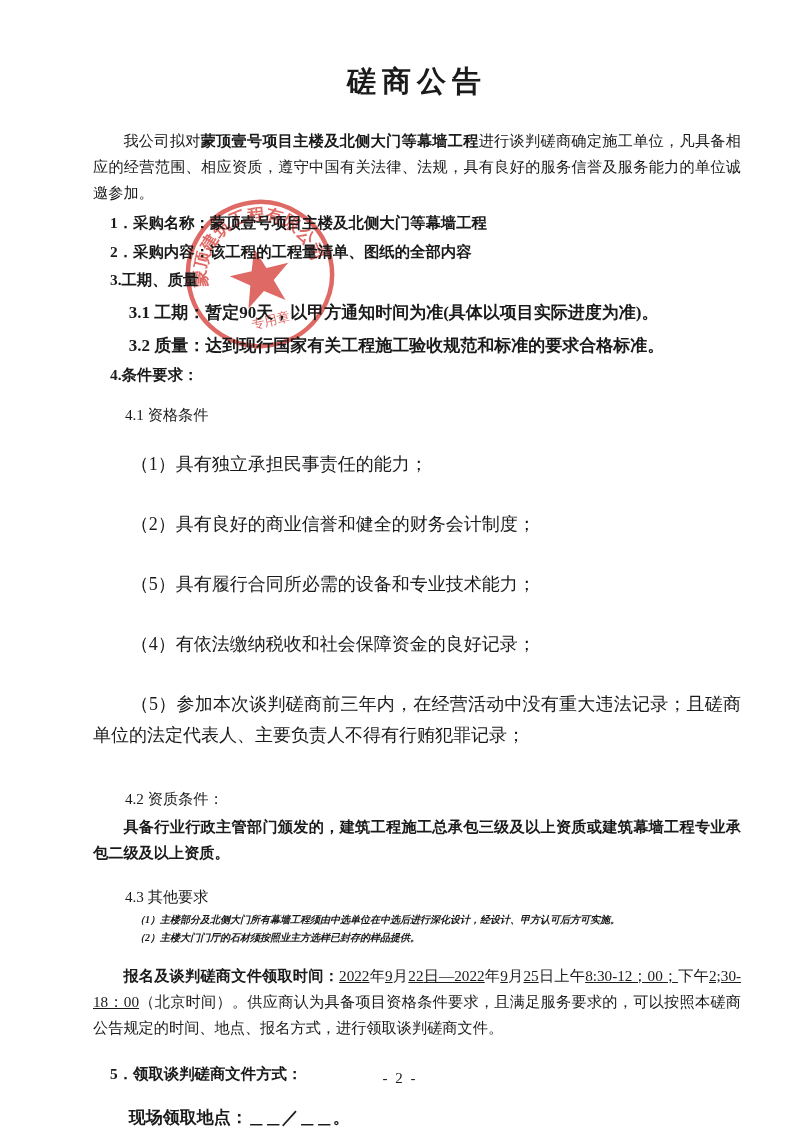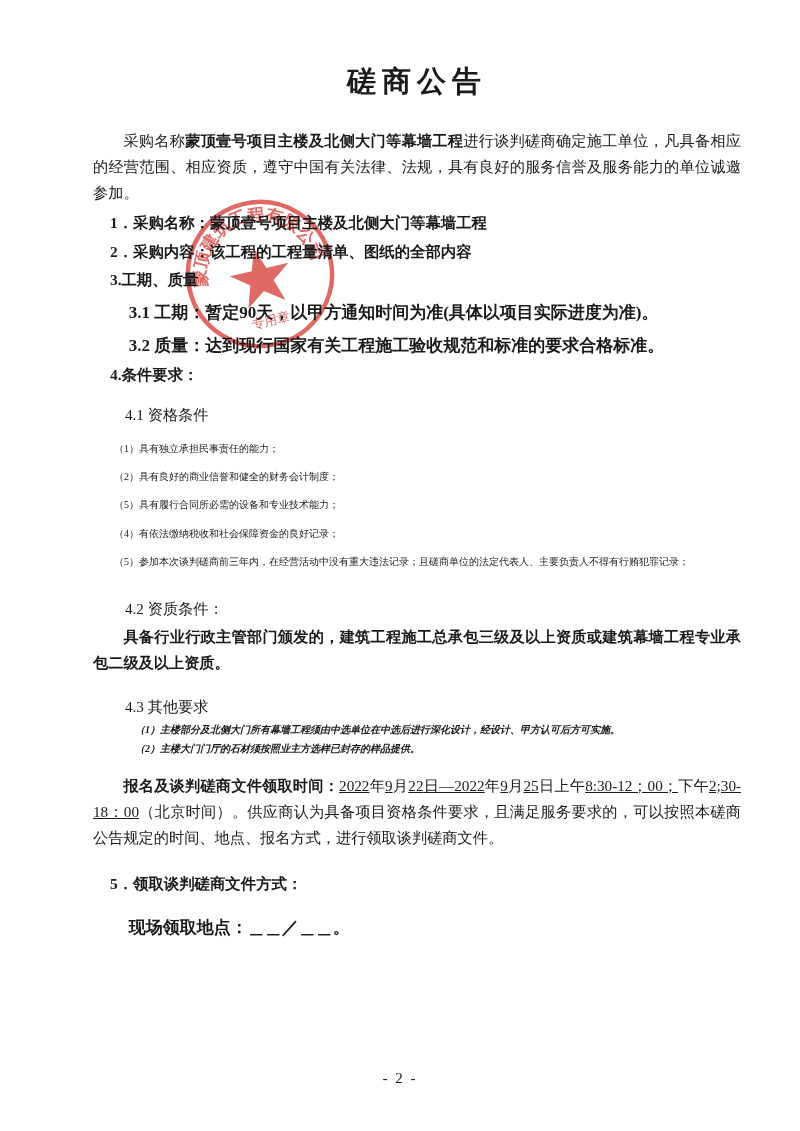--- a/index.html
+++ b/index.html
@@ -56,22 +56,22 @@
     margin: 4px 0 2px 0;
     text-indent: 2.1em;
   }
   .lv2n {
     font-size: 15.2px;
     margin: 2px 0 2px 0;
     text-indent: 2.1em;
     font-weight: normal;
   }
   .item {
-    font-size: 10px;
-    margin: 1px 0;
+    font-size: 18px;
+    margin: 10px 0;
     text-indent: 2.1em;
   }
   .blk-b {
     font-weight: bold;
     font-size: 15.2px;
     line-height: 1.72;
     margin: 2px 0;
     text-align: justify;
     text-indent: 2em;
   }
@@ -124,21 +124,21 @@
       </text>
       <polygon points="76,50 83.6,71.5 106,71.5 88,85 95,107 76,93.5 57,107 64,85 46,71.5 68.4,71.5" fill="#d4302a"></polygon>
       <text x="76" y="128" text-anchor="middle" font-family="Liberation Serif, serif" font-size="13" fill="#d4302a">专用章</text>
     </svg>
   </div>
 
   <div class="content">
 
     <h1 class="doc-title">磋商公告</h1>
 
-    <p class="indent2"><span>采购名称</span><span class="b">蒙顶壹号项目主楼及北侧大门等幕墙工程</span><span>进行谈判磋商确定施工单位，凡具备相应的经营范围、相应资质，遵守中国有关法律、法规，具有良好的服务信誉及服务能力的单位诚邀参加。</span></p>
+    <p class="indent2"><span>我公司拟对</span><span class="b">蒙顶壹号项目主楼及北侧大门等幕墙工程</span><span>进行谈判磋商确定施工单位，凡具备相应的经营范围、相应资质，遵守中国有关法律、法规，具有良好的服务信誉及服务能力的单位诚邀参加。</span></p>
 
     <p class="lv1">1．采购名称：蒙顶壹号项目主楼及北侧大门等幕墙工程</p>
     <p class="lv1">2．采购内容：该工程的工程量清单、图纸的全部内容</p>
     <p class="lv1">3.工期、质量</p>
 
     <p class="lv2"><span>3.1 工期：</span><span>暂定90天，以甲方通知时间为准(具体以项目实际进度为准)。</span></p>
 
     <p class="lv2"><span>3.2 质量：</span><span>达到现行国家有关工程施工验收规范和标准的要求合格标准。</span></p>
 
     <p class="lv1">4.条件要求：</p>

